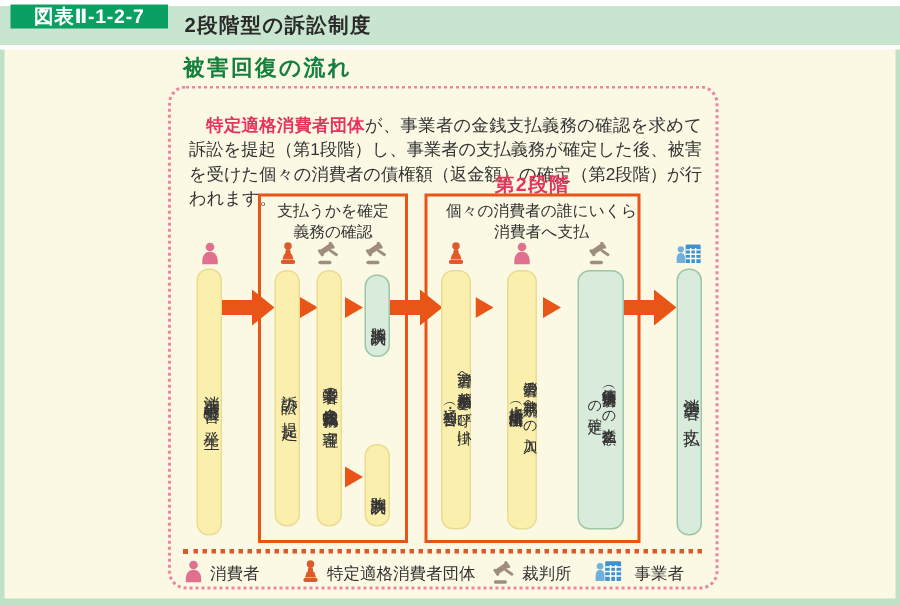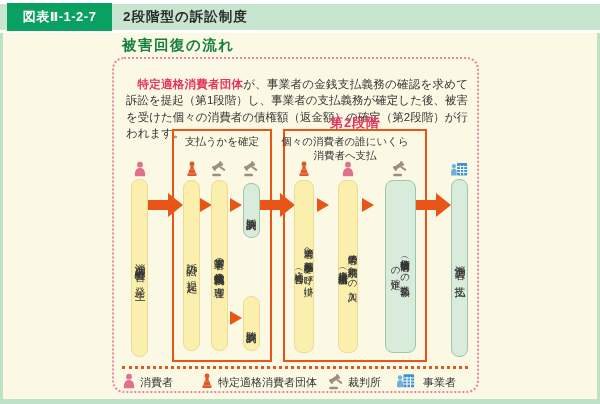--- a/index.html
+++ b/index.html
@@ -1,21 +1,21 @@
 <!DOCTYPE html>
 <html><head>
 <meta charset="utf-8">
 <style>
   html,body{margin:0;padding:0;background:#fff;}
   #app{position:relative;width:600px;height:404px;background:#ffffff;
        font-family:"Liberation Sans","DejaVu Sans",sans-serif;overflow:hidden;color:#333;}
 
   
   .header-bar{position:absolute;left:0;top:4px;width:600px;height:26px;background:#c8e6cf;}
-  .figure-label{position:absolute;left:7px;top:3px;width:105px;height:28px;background:#0aa061;
+  .figure-label{position:absolute;left:7px;top:3px;width:105px;height:16px;background:#0aa061;
        color:#fff;font-weight:bold;font-size:13px;display:flex;align-items:center;justify-content:center;letter-spacing:.5px;}
   .header-title{position:absolute;left:123px;top:4px;height:26px;display:flex;align-items:center;
        font-size:13.5px;font-weight:bold;color:#2a2a2a;letter-spacing:1px;}
 
   
   .content{position:absolute;left:0;top:33px;width:600px;height:371px;background:#fbf8e4;
        border-left:3px solid #bfe2c7;border-right:3px solid #bfe2c7;border-bottom:5px solid #bfe2c7;box-sizing:border-box;}
 
   .panel-heading{position:absolute;left:122px;top:36px;font-size:14.5px;font-weight:bold;color:#15803d;letter-spacing:1.5px;}
   .dotted-box{position:absolute;left:112px;top:57px;width:367px;height:336px;border:2px dotted #ec86a4;
@@ -28,21 +28,21 @@
   .stage-label{position:absolute;top:114px;font-size:13px;font-weight:bold;color:#e5355f;text-align:center;letter-spacing:1px;}
   #stage1-label{left:172px;width:100px;}
   #stage2-label{left:283px;width:144px;}
 
   .bracket{position:absolute;top:129px;height:233px;border:2.5px solid #e95517;box-sizing:border-box;background:transparent;}
   #bracket1{left:172px;width:100px;}
   #bracket2{left:283px;width:144px;}
 
   .bracket-caption{position:absolute;top:134px;font-size:10.5px;line-height:14px;color:#333;text-align:center;}
   #caption1{left:172px;width:100px;}
-  #caption2{left:267px;width:156px;}
+  #caption2{left:283px;width:156px;}
 
   
   .vbox{position:absolute;display:flex;flex-direction:row-reverse;align-items:stretch;justify-content:center;
        border-radius:8px;box-sizing:border-box;padding:4px 0;}
   .vbox span{writing-mode:vertical-rl;text-orientation:mixed;line-height:1;align-self:center;display:block;}
   .yellow{background:#faefad;border:1px solid #ecdc92;}
   .green{background:#d9ebdb;border:1px solid #9cc7a9;}
 
   #b1{left:131px;top:179px;width:17px;height:178px;} #b1 span{font-size:11px;letter-spacing:2px;}
   #b2{left:183px;top:180px;width:17px;height:171px;} #b2 span{font-size:11px;letter-spacing:2px;}
@@ -130,20 +130,21 @@
 
   <p class="intro"><span class="hl">特定適格消費者団体</span><span>が、事業者の金銭支払義務の確認を求めて訴訟を提起（第1段階）し、事業者の支払義務が確定した後、被害を受けた個々の消費者の債権額（返金額）の確定（第2段階）が行われます。</span></p>
 
   <div class="stage-label" id="stage2-label">第2段階</div>
 
   <div class="bracket" id="bracket1"></div>
   <div class="bracket" id="bracket2"></div>
 
   <div class="bracket-caption" id="caption1">
     <div>支払うかを確定</div>
+    <div>義務の確認</div>
   </div>
   <div class="bracket-caption" id="caption2">
     <div>個々の消費者の誰にいくら</div>
     <div>消費者へ支払</div>
   </div>
 
   <svg class="big-arrow" id="a1" viewBox="0 0 36 24">
       <polygon class="orange-fill" points="0,7 21,7 21,0 36,12 21,24 21,17 0,17"></polygon>
     </svg>
   <svg class="big-arrow" id="a2" viewBox="0 0 36 24">

